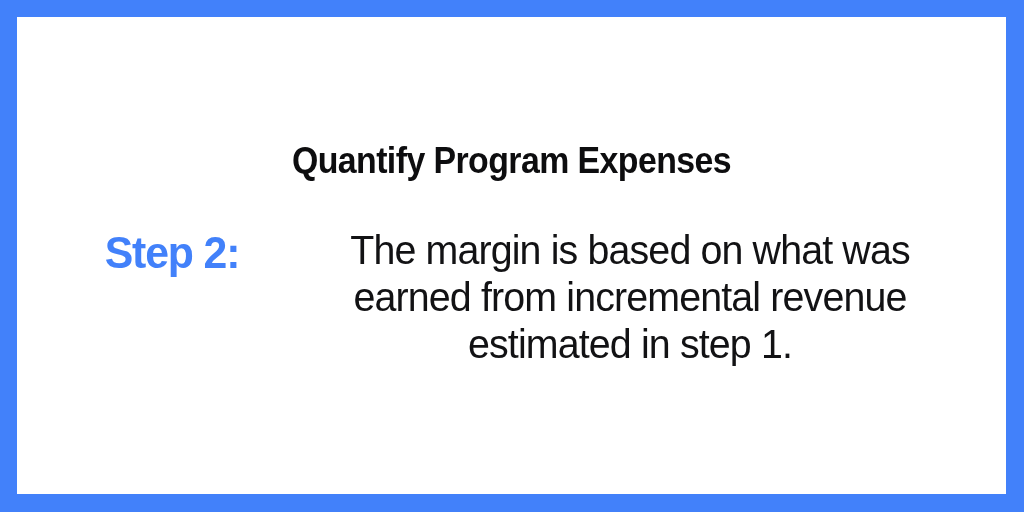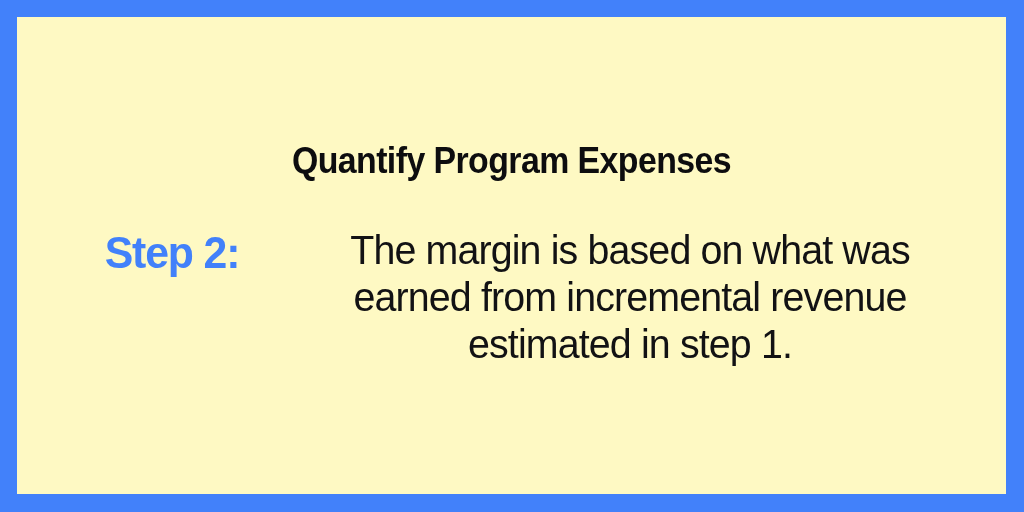--- a/index.html
+++ b/index.html
@@ -18,21 +18,21 @@
     box-sizing: border-box;
     background: #4281fa;
     padding: 17px 18px 18px 17px;
     overflow: hidden;
   }
 
   #canvas {
     position: relative;
     width: 100%;
     height: 100%;
-    background: #fef9c3;
+    background: #ffffff;
     box-sizing: border-box;
   }
 
   
   #heading {
     position: absolute;
     left: 0;
     right: 0;
     top: 124px;
     text-align: center;

